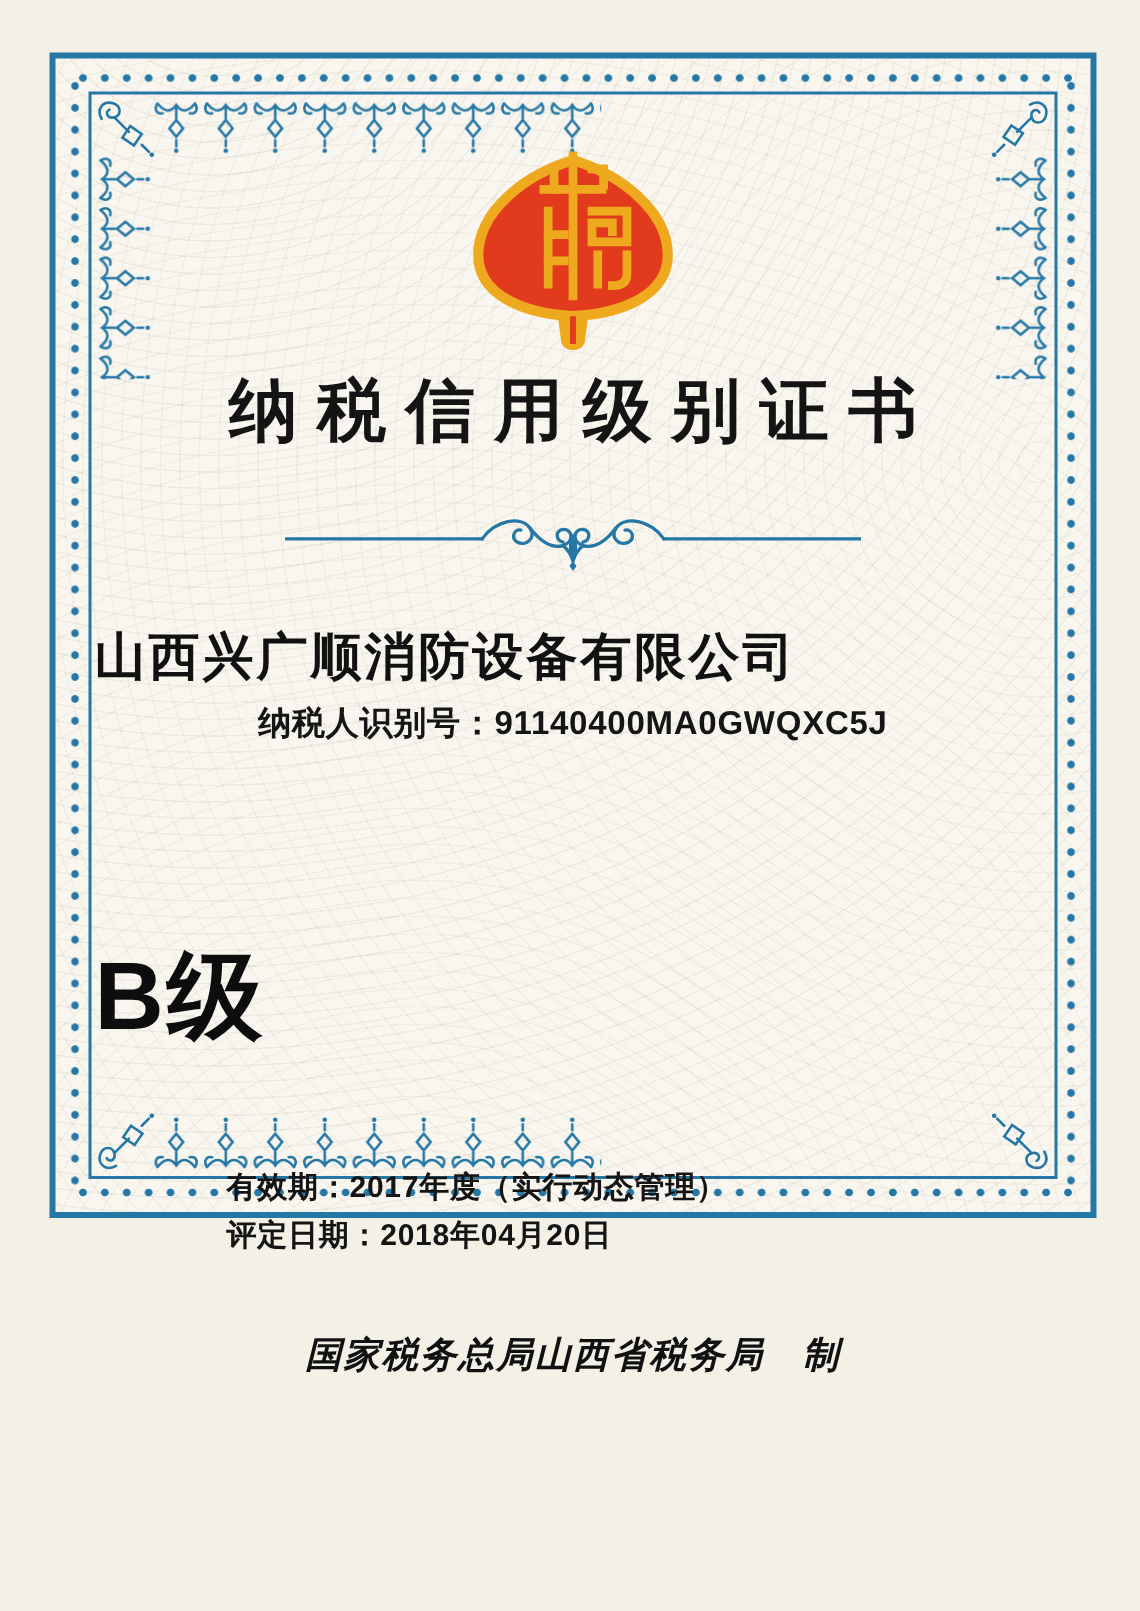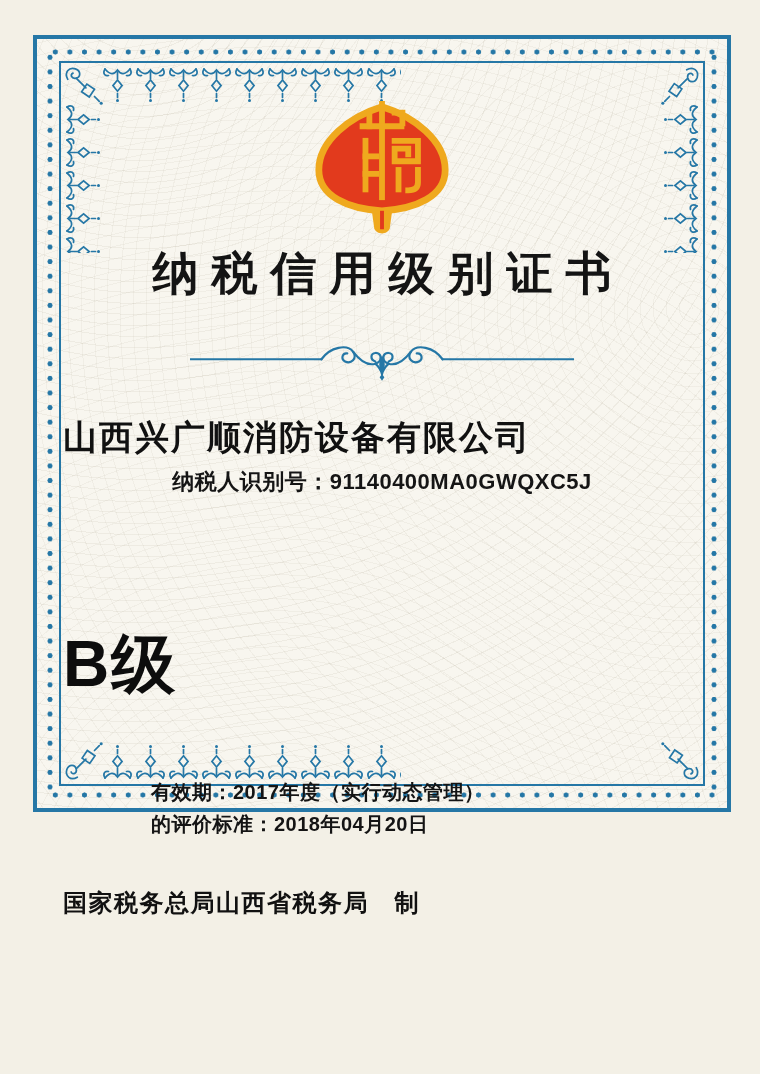--- a/index.html
+++ b/index.html
@@ -76,22 +76,22 @@
     font-size:64px;font-weight:700;color:#0d0d0d;
     letter-spacing:2px;
   }
   .validity-block{
     position:absolute;top:694px;left:88px;
     font-size:20px;font-weight:800;color:#141414;
     letter-spacing:0.5px;line-height:1.62;margin-top:17px;
   }
   .issuer{
     position:absolute;top:822px;left:0;right:0;
-    font-size:24px;font-weight:800;color:#111;
-    letter-spacing:1.5px;white-space:nowrap;
+    text-align:center;font-size:24px;font-weight:800;color:#111;
+    letter-spacing:1.5px;white-space:nowrap;font-style:italic;
   }
   svg{display:block;}
 </style>
 </head>
 <body>
 
 <svg width="0" height="0" style="position:absolute" aria-hidden="true">
   <defs>
     <g id="motifDown" stroke="#2577a6" stroke-width="1.7" fill="none" stroke-linecap="round">
       <path d="M4 4 C 9 10, 13 10, 16.5 5 C 20 10, 24 10, 29 4"></path>
@@ -206,20 +206,20 @@
 
       <div class="company-name">山西兴广顺消防设备有限公司</div>
 
       <div class="taxpayer-id">纳税人识别号：91140400MA0GWQXC5J</div>
 
 
       <div class="rating">B级</div>
 
       <div class="validity-block">
         <div>有效期：2017年度（实行动态管理）</div>
-        <div>的评价标准：2018年04月20日</div>
+        <div>评定日期：2018年04月20日</div>
       </div>
 
       <div class="issuer">国家税务总局山西省税务局　制</div>
 
     </div>
   </div>
 </div>
 
 </body></html>

